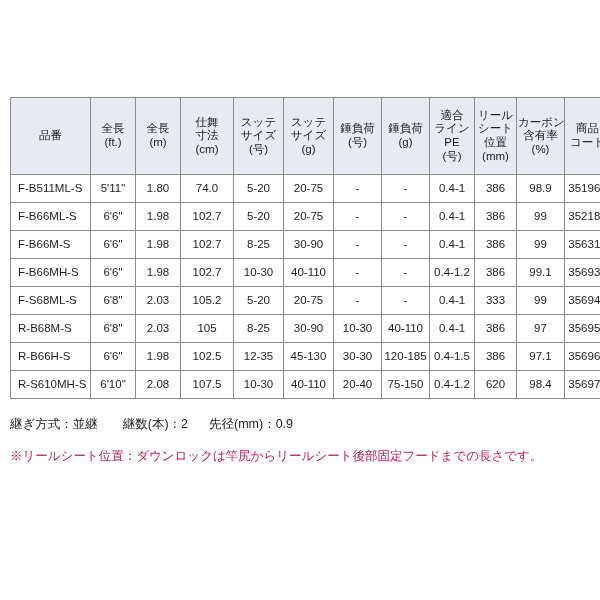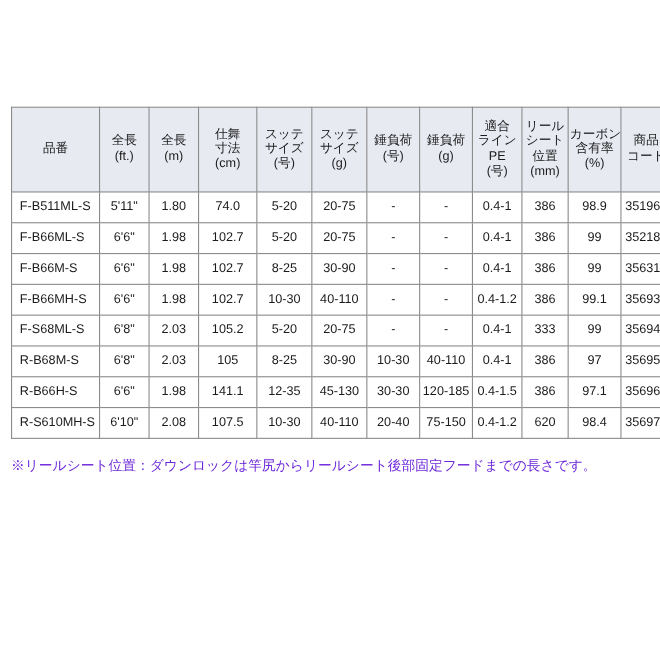--- a/index.html
+++ b/index.html
@@ -83,21 +83,21 @@
     display: inline-block;
     width: 18px;
   }
   .notes .gap-sm {
     display: inline-block;
     width: 14px;
   }
   .note-caution {
     margin-top: 14px;
     font-size: 12.5px;
-    color: #6d28d9;
+    color: #be185d;
     white-space: nowrap;
   }
 </style>
 </head>
 <body>
 
 <div class="page">
 
   <table class="spec">
     <colgroup>
@@ -255,21 +255,21 @@
         <td>40-110</td>
         <td>0.4-1</td>
         <td>386</td>
         <td>97</td>
         <td>356956</td>
       </tr>
       <tr>
         <td class="model">R-B66H-S</td>
         <td>6'6"</td>
         <td>1.98</td>
-        <td>141.1</td>
+        <td>102.5</td>
         <td>12-35</td>
         <td>45-130</td>
         <td>30-30</td>
         <td>120-185</td>
         <td>0.4-1.5</td>
         <td>386</td>
         <td>97.1</td>
         <td>356963</td>
       </tr>
       <tr>
@@ -283,17 +283,24 @@
         <td>75-150</td>
         <td>0.4-1.2</td>
         <td>620</td>
         <td>98.4</td>
         <td>356970</td>
       </tr>
     </tbody>
   </table>
 
   <div class="notes">
+    <div class="line">
+      <span>継ぎ方式：並継</span>
+      <span class="gap"></span>
+      <span>継数(本)：2</span>
+      <span class="gap-sm"></span>
+      <span>先径(mm)：0.9</span>
+    </div>
   </div>
 
   <div class="note-caution">※リールシート位置：ダウンロックは竿尻からリールシート後部固定フードまでの長さです。</div>
 
 </div>
 
 </body></html>

